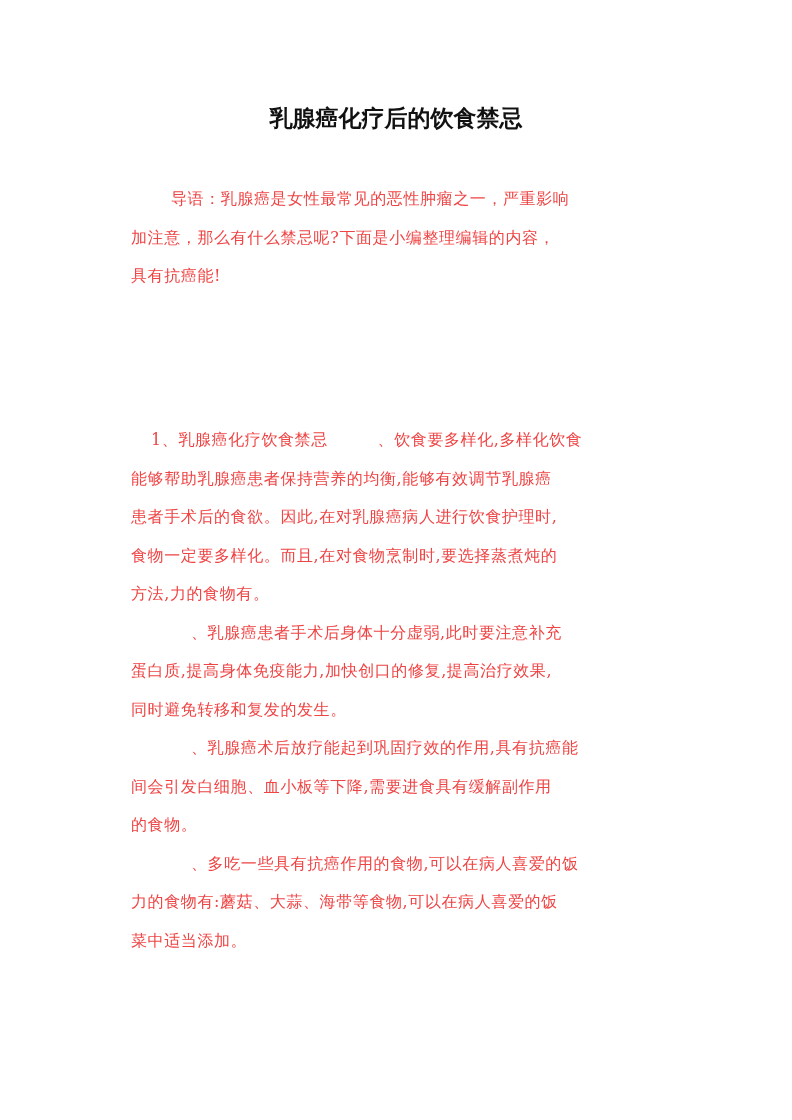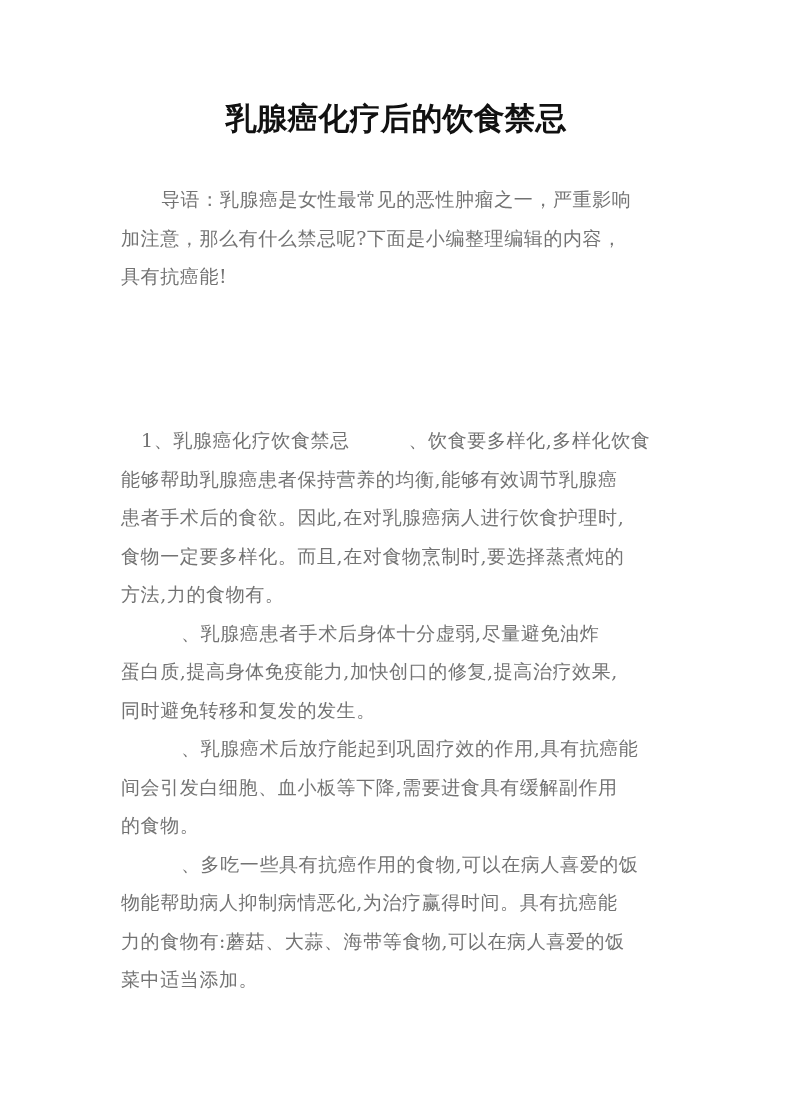--- a/index.html
+++ b/index.html
@@ -1,25 +1,25 @@
 <!DOCTYPE html>
 <html><head>
 <meta charset="utf-8">
 <style>
   html, body { margin: 0; padding: 0; background: #ffffff; }
   body { width: 792px; height: 1120px; position: relative; overflow: hidden; }
   .page { position: absolute; left: 0; top: 0; width: 792px; height: 1120px; background: #fff; }
   .title {
     position: absolute; left: 0; width: 792px; top: 98px; text-align: center;
-    font-family: "DejaVu Sans", sans-serif; font-weight: bold; font-size: 31px;
+    font-family: "DejaVu Sans", sans-serif; font-weight: bold; font-size: 23px;
     color: #111; letter-spacing: 0px; line-height: 40px;
   }
   .body {
-    position: absolute; left: 121px; width: 552px;
-    font-family: "DejaVu Serif", serif; font-size: 19px; color: #737373;
+    position: absolute; left: 131px; width: 552px;
+    font-family: "DejaVu Serif", serif; font-size: 16px; color: #ef4444;
     line-height: 38.5px; letter-spacing: 0.6px;
   }
   .line { white-space: nowrap; height: 38.5px; }
   .indent2 { padding-left: 40px; }
   .indent1 { padding-left: 20px; }
   .indent3 { padding-left: 60px; }
 </style>
 </head>
 <body>
 
@@ -31,24 +31,23 @@
     <div class="line">加注意，那么有什么禁忌呢?下面是小编整理编辑的内容，</div>
     <div class="line">具有抗癌能!</div>
   </div>
 
   <div class="body" style="top:389px;margin-top:32px;">
     <div class="line indent1">1、乳腺癌化疗饮食禁忌　　　、饮食要多样化,多样化饮食</div>
     <div class="line">能够帮助乳腺癌患者保持营养的均衡,能够有效调节乳腺癌</div>
     <div class="line">患者手术后的食欲。因此,在对乳腺癌病人进行饮食护理时,</div>
     <div class="line">食物一定要多样化。而且,在对食物烹制时,要选择蒸煮炖的</div>
     <div class="line">方法,力的食物有。</div>
-    <div class="line indent3">、乳腺癌患者手术后身体十分虚弱,尽量避免油炸</div>
+    <div class="line indent3">、乳腺癌患者手术后身体十分虚弱,此时要注意补充</div>
     <div class="line">蛋白质,提高身体免疫能力,加快创口的修复,提高治疗效果,</div>
     <div class="line">同时避免转移和复发的发生。</div>
     <div class="line indent3">、乳腺癌术后放疗能起到巩固疗效的作用,具有抗癌能</div>
     <div class="line">间会引发白细胞、血小板等下降,需要进食具有缓解副作用</div>
     <div class="line">的食物。</div>
     <div class="line indent3">、多吃一些具有抗癌作用的食物,可以在病人喜爱的饭</div>
-    <div class="line">物能帮助病人抑制病情恶化,为治疗赢得时间。具有抗癌能</div>
     <div class="line">力的食物有:蘑菇、大蒜、海带等食物,可以在病人喜爱的饭</div>
     <div class="line">菜中适当添加。</div>
   </div>
 </div>
 
 </body></html>

